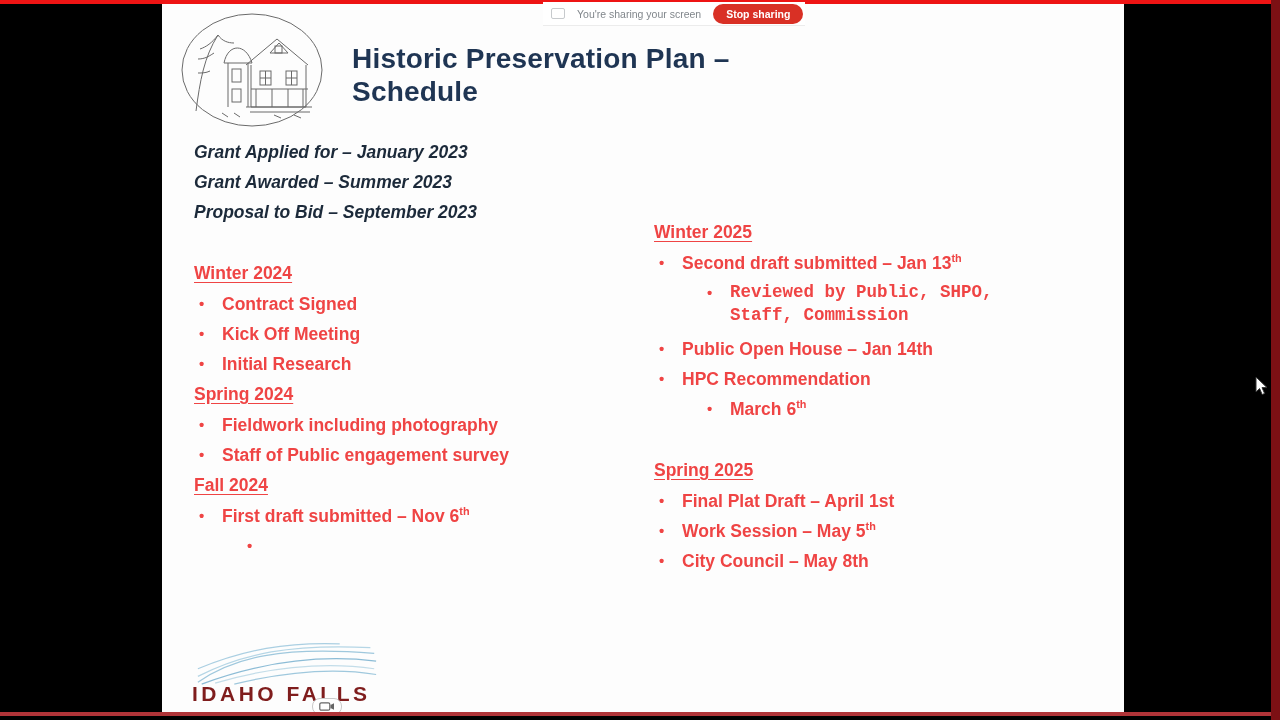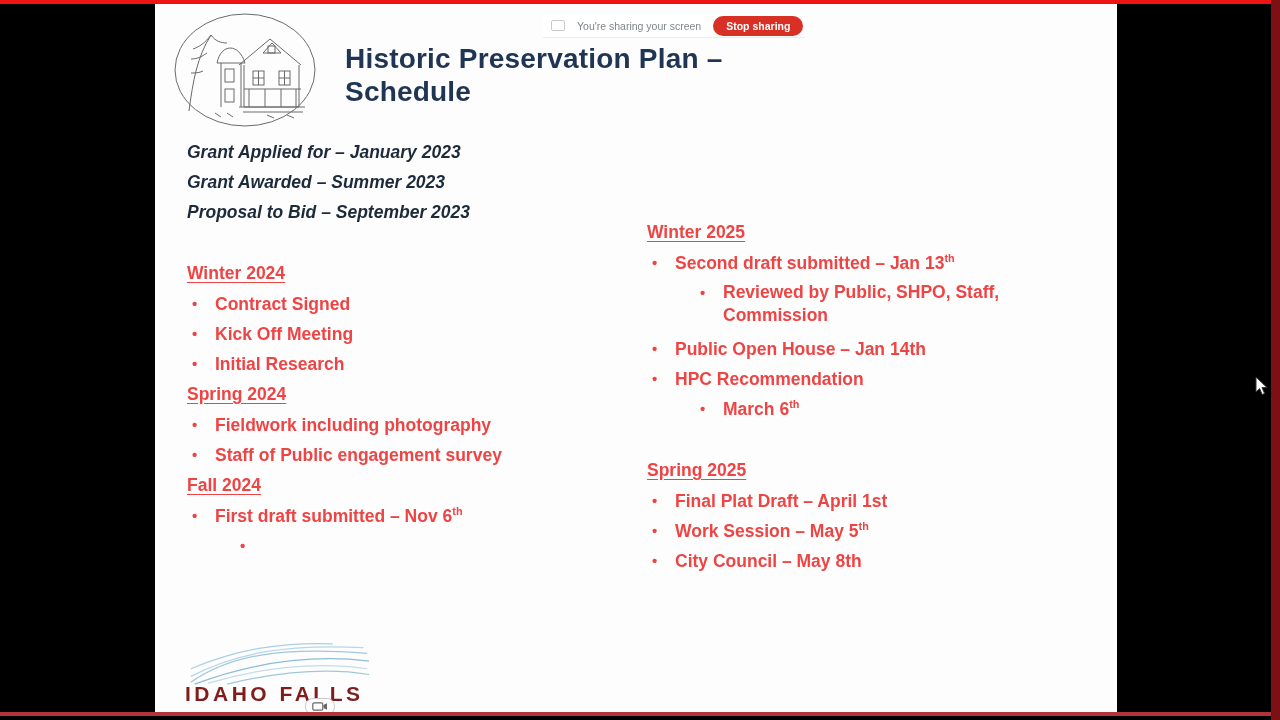--- a/index.html
+++ b/index.html
@@ -7,21 +7,21 @@
     width:1280px;height:720px;position:relative;overflow:hidden;
     background:#000;font-family:"Liberation Sans",sans-serif;
   }
   
   .edge{position:absolute;z-index:40;}
   .edge-top{left:0;top:0;width:1280px;height:4px;background:#ee1414;}
   .edge-bottom{left:0;top:712px;width:1280px;height:4px;background:#b03438;}
   .edge-right{top:0;left:1271px;width:9px;height:720px;background:#7c1014;}
 
   
-  .slide{position:absolute;left:155px;top:4px;width:962px;height:709px;background:#fdfdfd;z-index:10;}
+  .slide{position:absolute;left:162px;top:4px;width:962px;height:709px;background:#fdfdfd;z-index:10;}
 
   .house{position:absolute;left:14px;top:5px;width:150px;height:120px;}
 
   .title{
     position:absolute;left:190px;top:38px;width:560px;
     color:#1f3553;font-size:28px;line-height:33px;font-weight:bold;letter-spacing:.2px;
   }
 
   .intro{position:absolute;left:32px;top:133px;width:470px;}
   .intro-line{height:30px;line-height:30px;font-size:17.5px;font-weight:bold;font-style:italic;color:#1c2a3a;}
@@ -31,38 +31,38 @@
   .col-right{left:492px;top:213px;width:395px;}
 
   .sec-heading{
     height:31px;line-height:31px;font-weight:bold;
     text-decoration:underline;text-underline-offset:3px;
   }
   .bullet{display:flex;align-items:center;height:30px;line-height:30px;}
   .bullet .dot{width:28px;flex:0 0 28px;text-indent:5px;font-size:15px;}
   .bullet.l2{margin-left:48px;}
   .bullet.wrap2{height:53px;line-height:23px;align-items:flex-start;padding-top:3px;}
-  .bullet.wrap2 .txt{max-width:316px;}
+  .bullet.wrap2 .txt{max-width:316px;font-family:Liberation Mono, monospace;}
   .spacer{height:31px;}
   sup.sup{font-size:.62em;vertical-align:super;line-height:0;}
 
   .logo{position:absolute;left:30px;top:636px;width:210px;}
   .logo-waves{display:block;width:190px;height:46px;}
   .logo-text{
     font-size:21px;font-weight:600;letter-spacing:3.5px;color:#7f1d1d;margin-top:-4px;
   }
   .cam-pill{
     position:absolute;left:150px;top:694px;width:28px;height:15px;background:#fff;
     border:1px solid #c9c9c9;border-radius:8px;display:flex;align-items:center;justify-content:center;
   }
 
   
   .share-banner{
     position:absolute;left:543px;top:2px;height:23px;z-index:50;background:#ffffff;
-    display:flex;align-items:center;gap:12px;padding:0 2px 0 8px;border-bottom:1px solid #ececec;margin-top:12px;
+    display:flex;align-items:center;gap:12px;padding:0 2px 0 8px;border-bottom:1px solid #ececec;
   }
   .monitor-icon{width:12px;height:9px;border:1.5px solid #c7cacd;border-radius:2px;display:inline-block;}
   .share-msg{font-size:10.5px;color:#80868b;white-space:nowrap;}
   .stop-btn{
     background:#d93025;color:#fff;border:none;border-radius:11px;
     font-size:10.5px;font-weight:bold;padding:4px 13px;cursor:pointer;white-space:nowrap;
     font-family:"Liberation Sans",sans-serif;
   }
   .cursor{position:absolute;left:1255px;top:376px;z-index:60;}
 </style>

